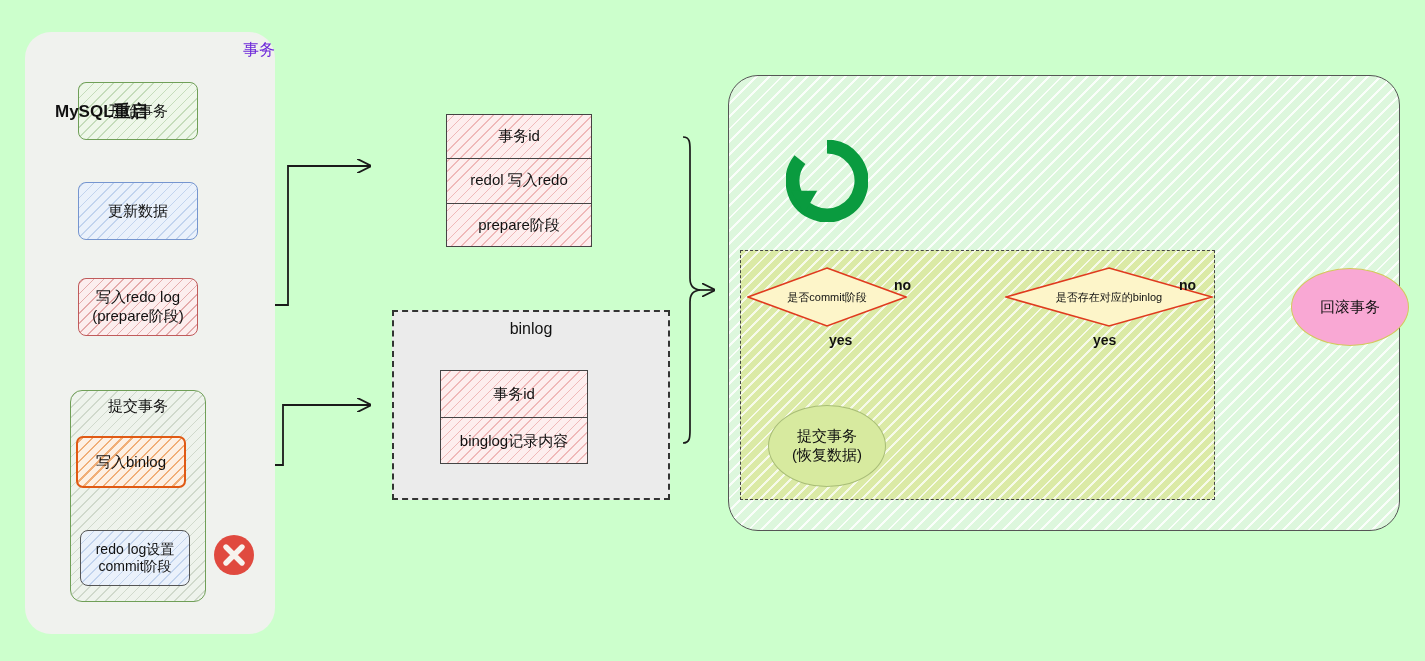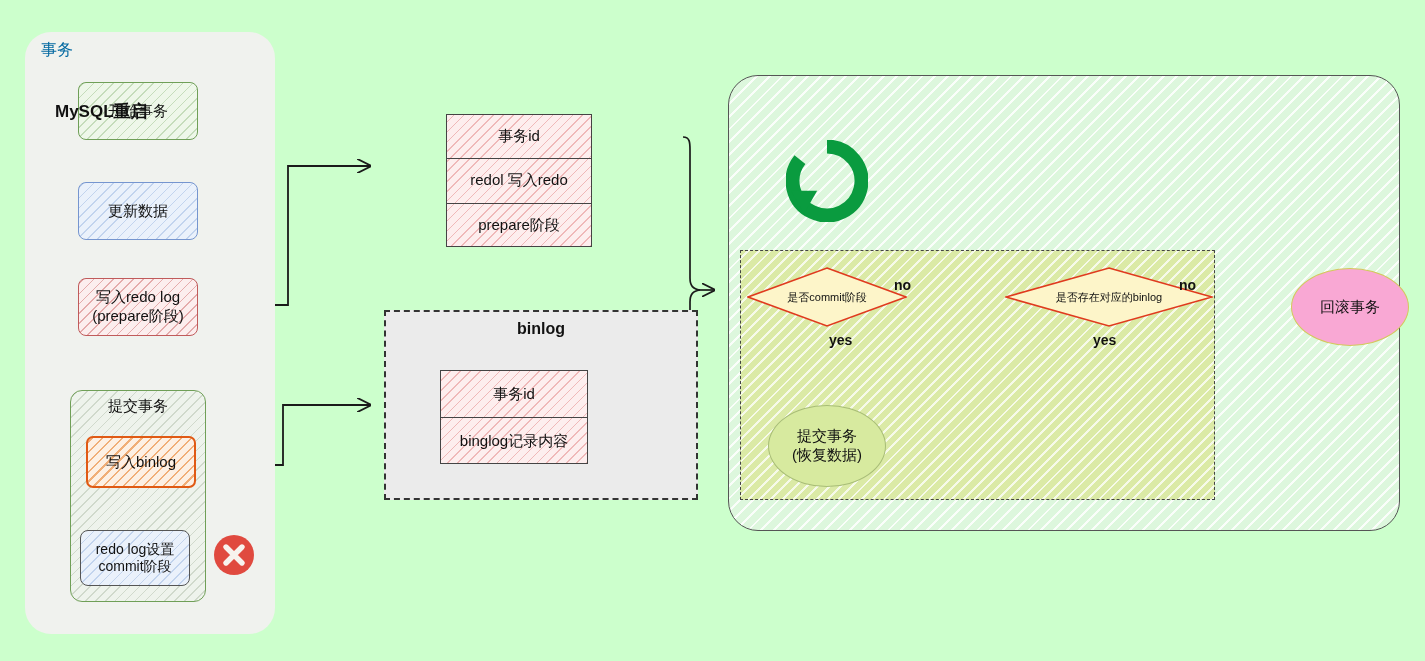--- a/index.html
+++ b/index.html
@@ -24,24 +24,24 @@
 
   
   #txn-panel {
     left: 25px; top: 32px;
     width: 250px; height: 602px;
     background: #f0f2ee;
     border-radius: 26px;
   }
   #txn-panel-title {
     position: absolute;
-    top: 8px; left: 16px; width: 100%;
-    text-align: left;
+    top: 8px; left: 0; width: 100%;
+    text-align: right;
     font-size: 16px;
-    color: #0369a1;
+    color: #6d28d9;
   }
 
   .node {
     position: absolute;
     box-sizing: border-box;
     display: flex;
     align-items: center;
     justify-content: center;
     text-align: center;
     font-size: 15px;
@@ -97,33 +97,33 @@
   #node-update { left: 78px; top: 182px; width: 120px; height: 58px;
                  border: 1.6px solid #7595cf; }
   #node-redo { left: 78px; top: 278px; width: 120px; height: 58px;
                border: 1.6px solid #c05b5b; }
   #group-commit { left: 70px; top: 390px; width: 136px; height: 212px;
                   border: 1.6px solid #6f9f57; border-radius: 12px; }
   #group-commit-title {
     position: absolute; top: 6px; left: 0; width: 100%;
     text-align: center; font-size: 15px; color: #111;
   }
-  #node-binlog { left: 86px; top: 436px; width: 110px; height: 52px;
+  #node-binlog { left: 76px; top: 436px; width: 110px; height: 52px;
                  border: 2px solid #e05a14; border-radius: 7px; }
   #node-setcommit { left: 80px; top: 530px; width: 110px; height: 56px;
                     border: 1.6px solid #555; border-radius: 8px;
                     font-size: 14px; }
 
   
   .dashbox {
     border: 2px dashed #333;
     background: #ebebeb;
   }
   #redolog-box { left: 375px; top: 57px; width: 278px; height: 222px; }
-  #binlog-box  { left: 384px; top: 310px; width: 314px; height: 190px; font-weight: bold; }
+  #binlog-box  { left: 392px; top: 310px; width: 278px; height: 190px; }
   .dashbox-title {
     position: absolute; top: 8px; left: 0; width: 100%;
     text-align: center; font-size: 16px; color: #111;
   }
   .logtable {
     position: absolute;
     border: 1.4px solid #444;
     border-collapse: collapse;
   }
   .logtable .row {

